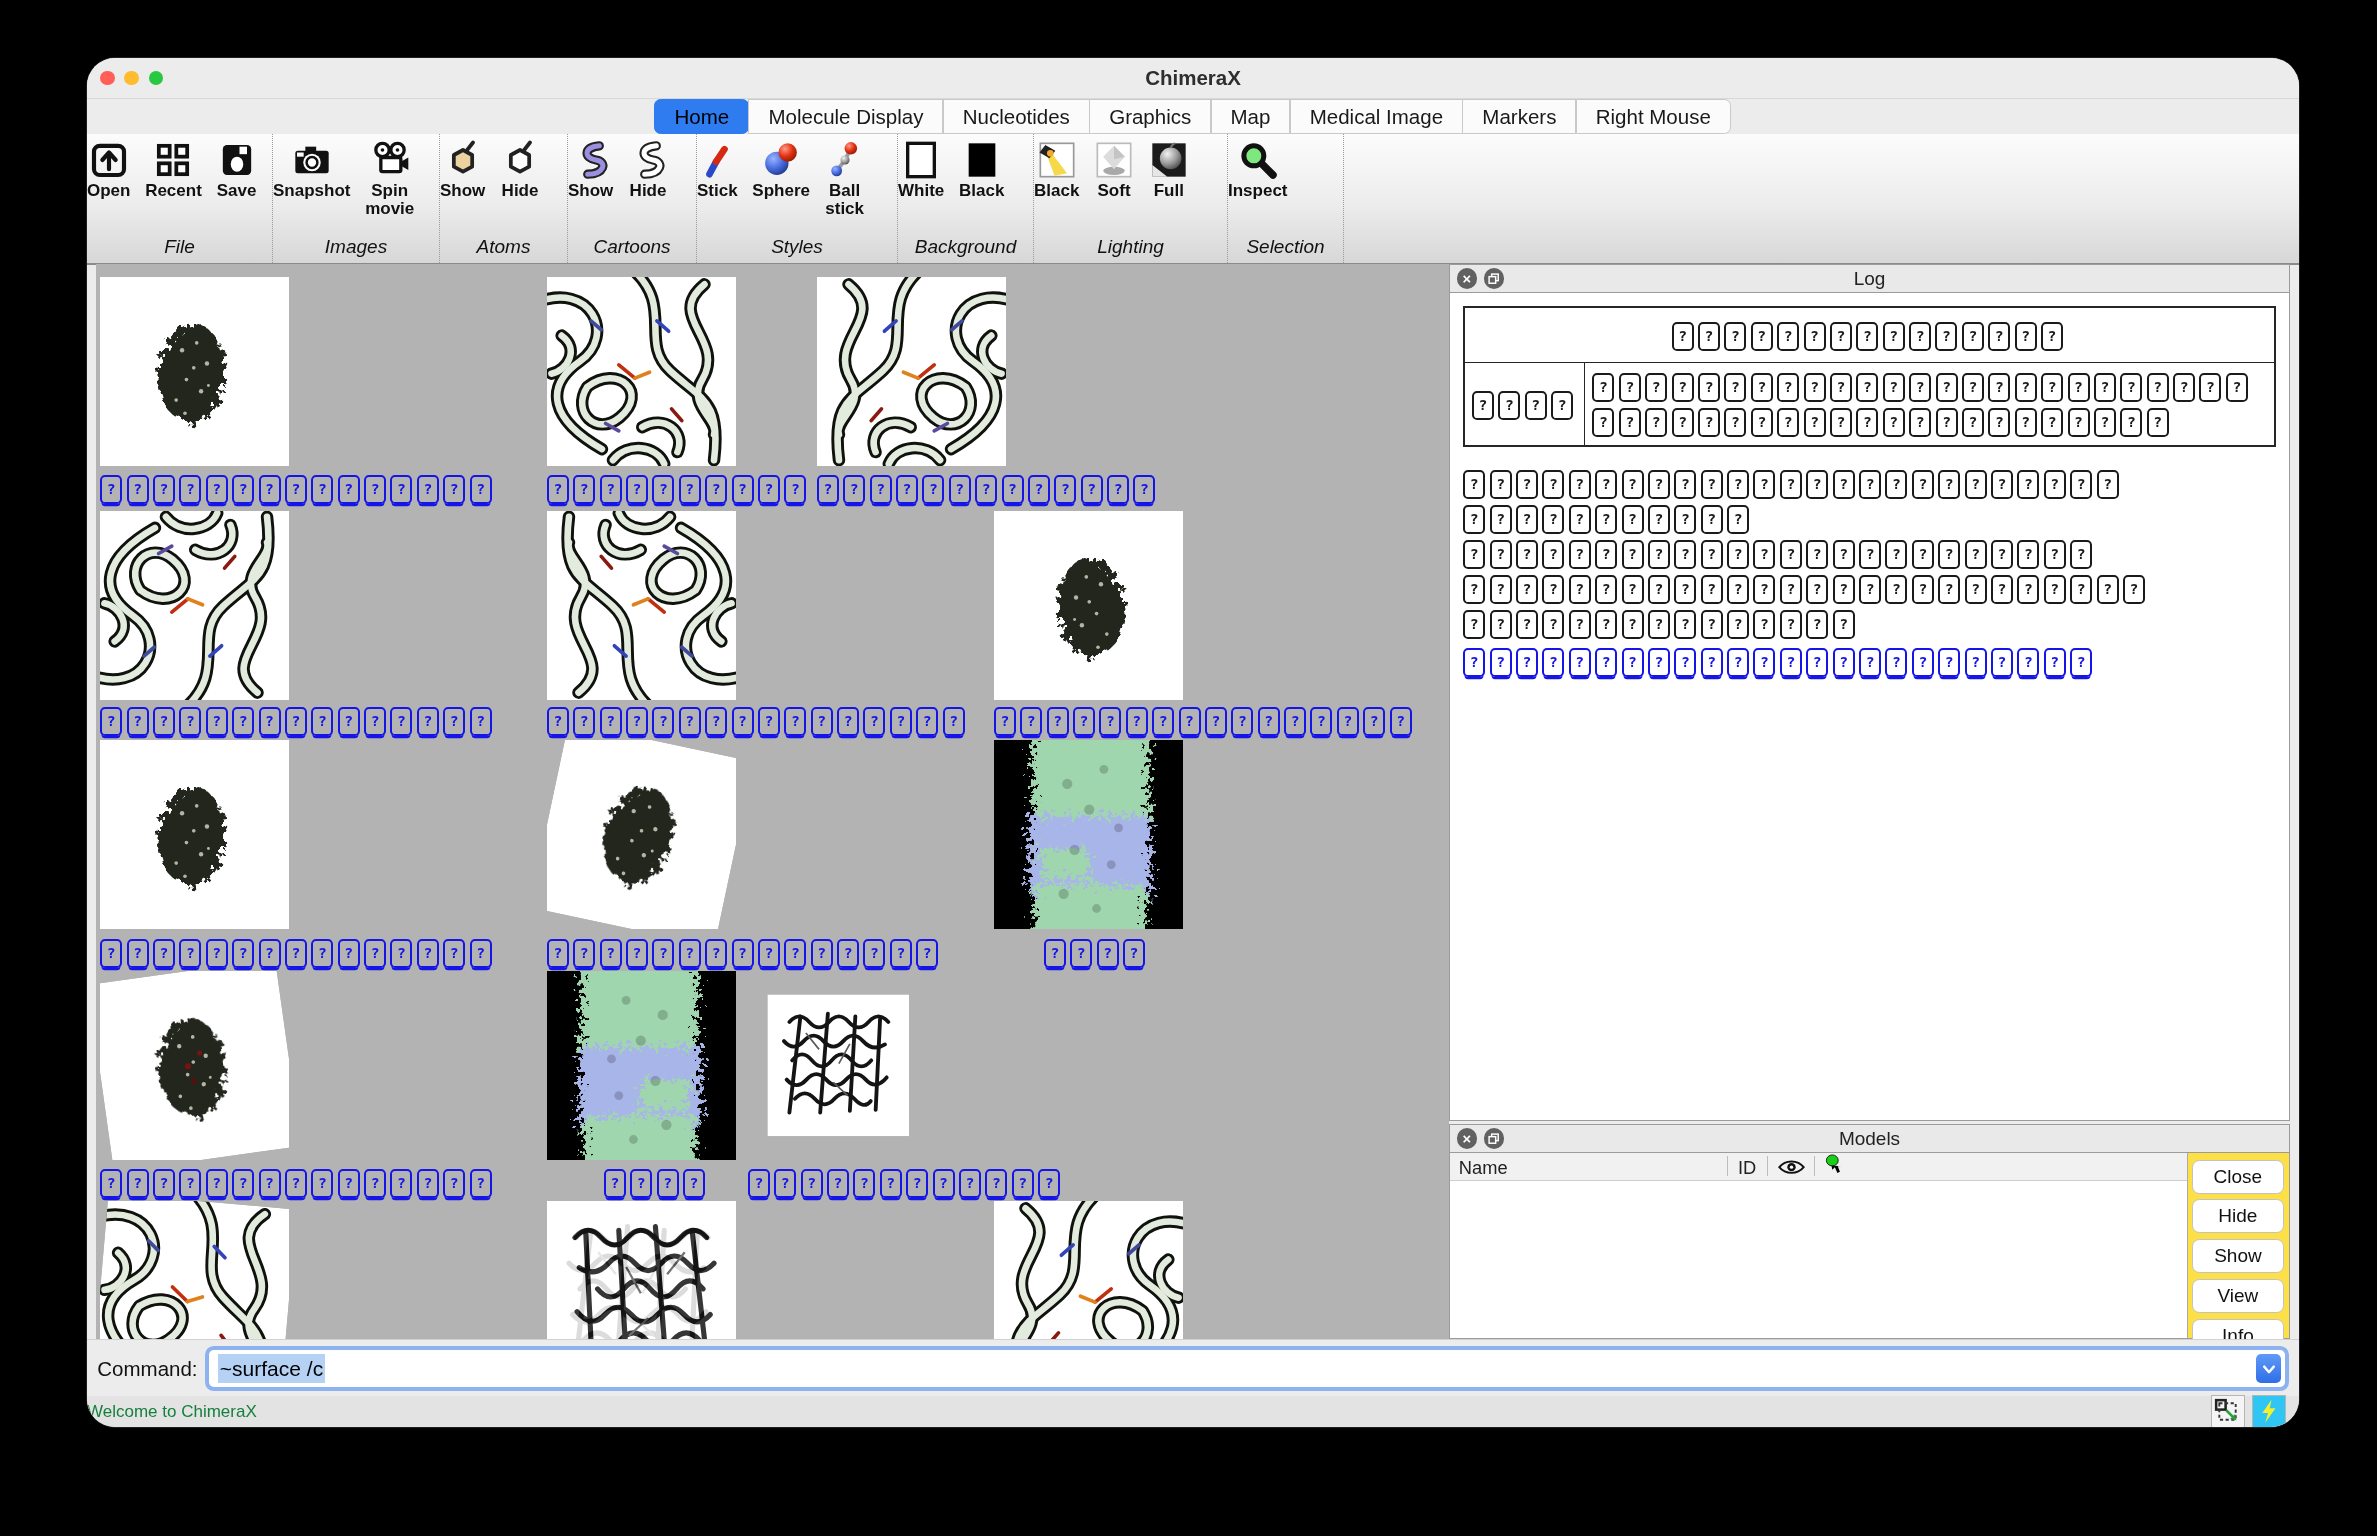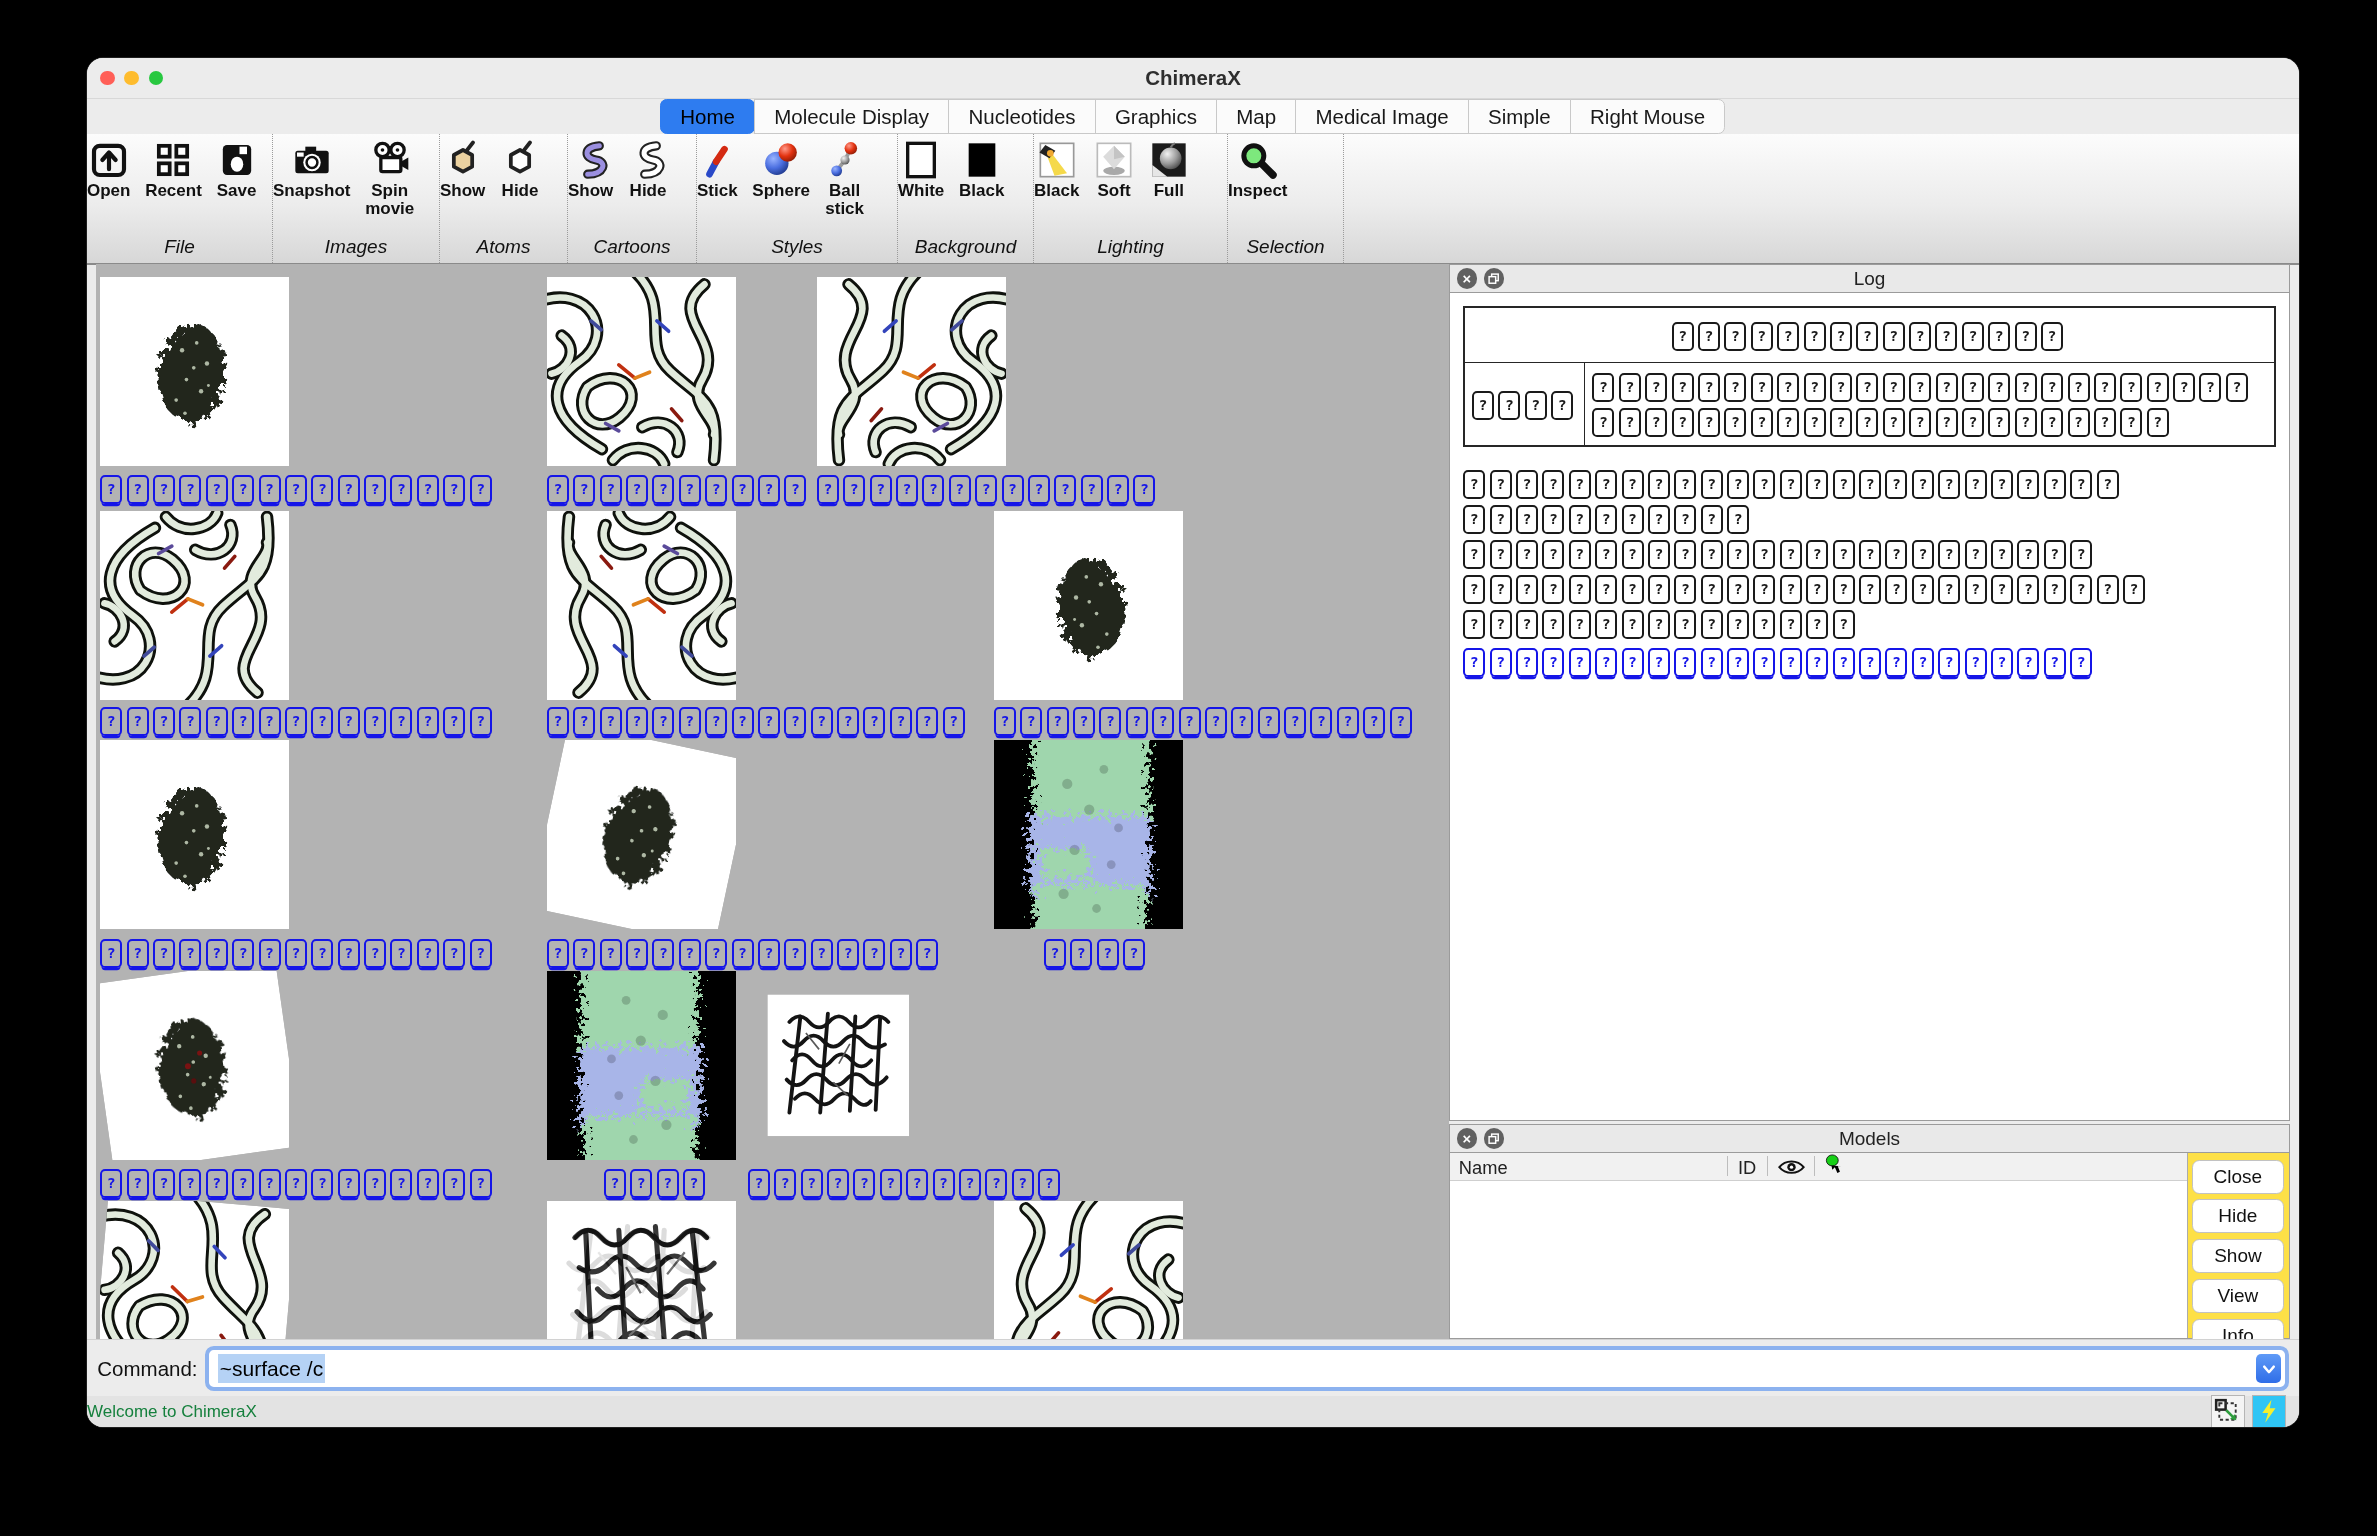--- a/index.html
+++ b/index.html
@@ -1,19 +1,19 @@
 <!DOCTYPE html>
 <html style="font-size:11.7px"><head>
 <meta charset="utf-8">
 <style>
   html,body{margin:0;padding:0;background:#000;}
   .page{position:relative;width:2377px;height:1537px;background:#000;overflow:hidden;
         font-family:"Liberation Sans",sans-serif;-webkit-font-smoothing:antialiased;}
   .window{position:absolute;left:87px;top:58px;width:2212px;height:1369px;background:#ececec;
-          border-radius:16px;overflow:hidden;box-shadow:0 0 0 0.7px #2a2a2a;}
+          border-radius:28px;overflow:hidden;box-shadow:0 0 0 0.7px #2a2a2a;}
 
   
   .titlebar{position:absolute;left:0;top:0;right:0;height:40px;background:#ececec;border-bottom:0.7px solid #d8d8d8;}
   .lights{position:absolute;left:13.2px;top:12.5px;display:flex;gap:9.5px;}
   .light{width:14.7px;height:14.7px;border-radius:50%;}
   .light.red{background:#ff5f57;}
   .light.yellow{background:#febc2e;}
   .light.green{background:#28c840;}
   .wtitle{position:absolute;left:0;right:0;top:0;height:40px;line-height:40px;text-align:center;
           font-size:20.5px;font-weight:bold;color:#2e2e2e;}
@@ -215,21 +215,21 @@
       <div class="wtitle">ChimeraX</div>
     </div>
 
     <div class="tabbar">
       <span class="tab active">Home</span>
       <span class="tab">Molecule Display</span>
       <span class="tab">Nucleotides</span>
       <span class="tab">Graphics</span>
       <span class="tab">Map</span>
       <span class="tab">Medical Image</span>
-      <span class="tab">Simple</span>
+      <span class="tab">Markers</span>
       <span class="tab">Right Mouse</span>
     </div>
 
     <div class="toolbar">
       <div class="tsec" style="width:186px">
         <div class="btnrow">
           <div class="tbtn">
             <svg viewBox="0 0 48 48">
               <rect x="6" y="7" width="36" height="35" rx="7" fill="none" stroke="#111" stroke-width="5"></rect>
               <path d="M24 35 V17 M16 24 L24 15 L32 24" fill="none" stroke="#111" stroke-width="5" stroke-linecap="round" stroke-linejoin="round"></path>

